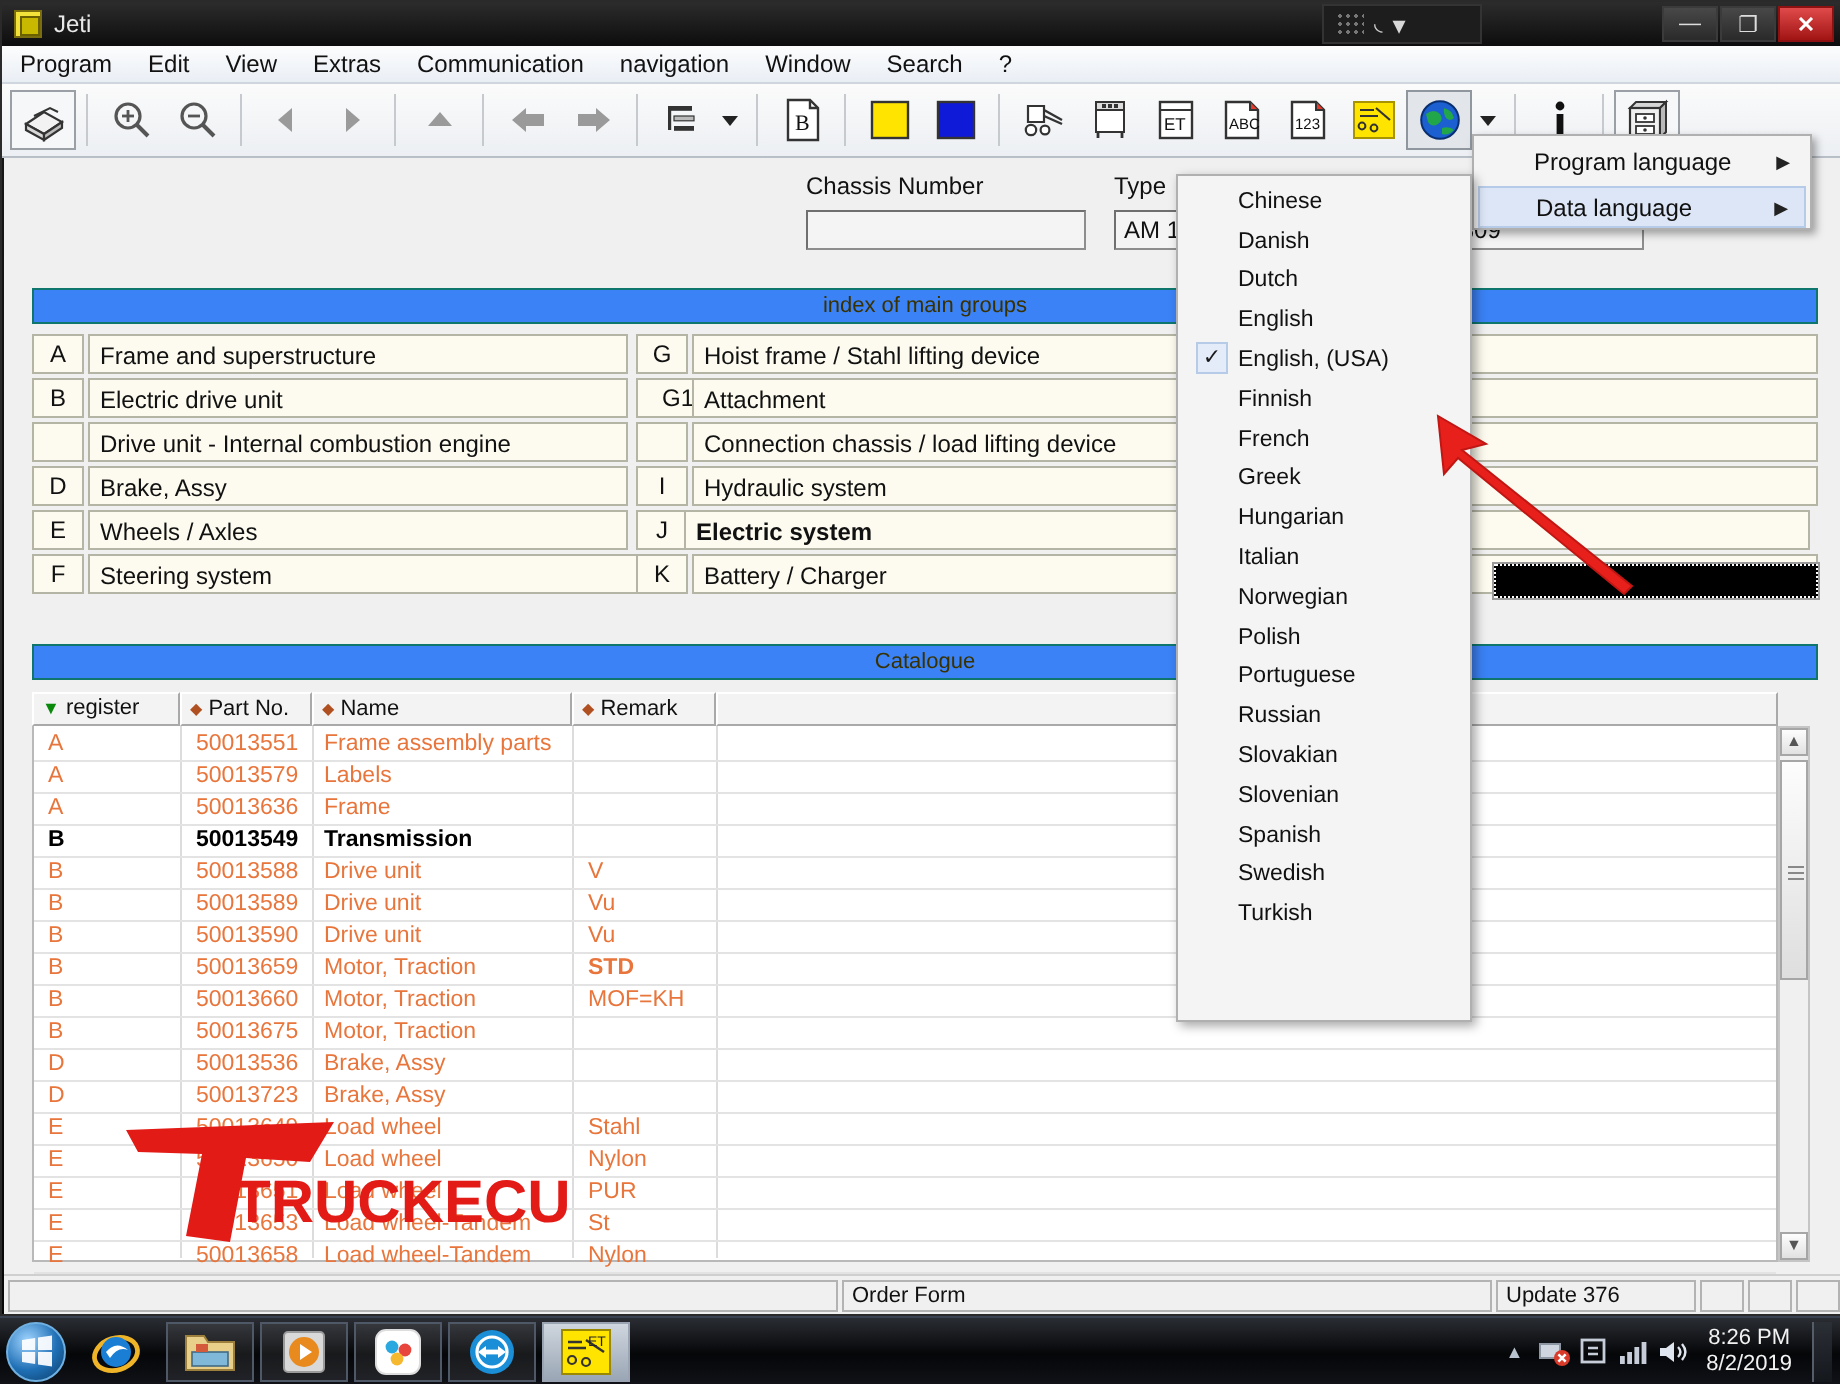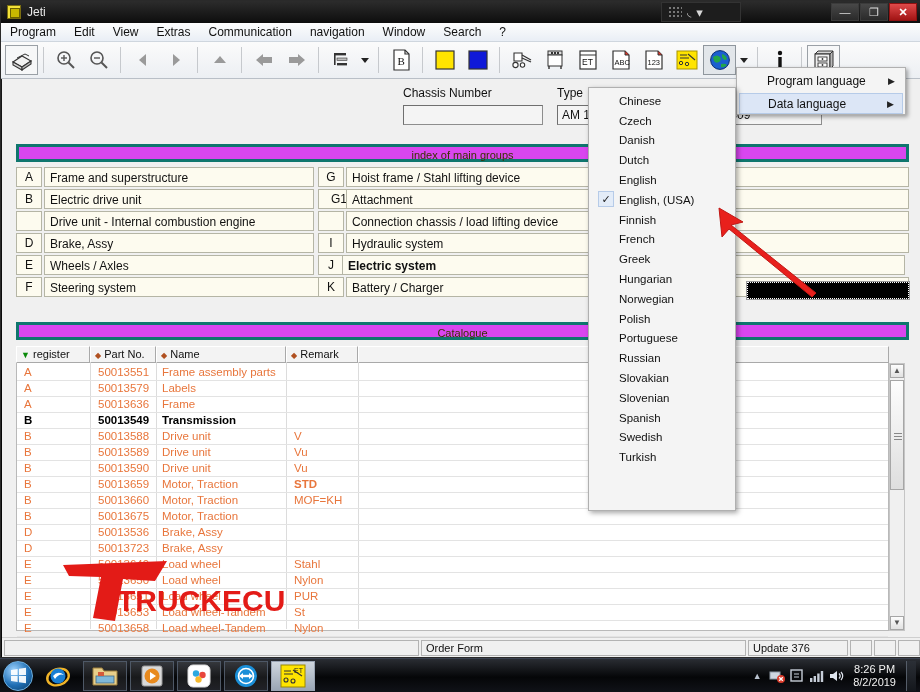--- a/index.html
+++ b/index.html
@@ -78,21 +78,21 @@
   }
   .headerrow{ position:absolute; left:0; top:0; width:918px; height:56px; background:#f0f0f0;}
   .lbl { position:absolute; font-size:12px; color:#111; }
   .tinput {
     position:absolute; height:20px; background:#f4f4f4; border:1px solid #8d8d8d;
     font-size:12px; color:#111; padding:2px 4px; line-height:16px;
     border-top-color:#6f6f6f; border-left-color:#6f6f6f;
   }
 
   
-  .ybar { position:absolute; background:#d946ef; border:3px solid #0f766e;
+  .ybar { position:absolute; background:#3b82f6; border:1px solid #0f766e;
           font-size:11px; color:#3a3100; text-align:center; line-height:16px; }
 
   
   .grpgrid { position:absolute; }
   .gcell { position:absolute; background:#fdfbef; border:1px solid #b5b5a5;
            font-size:12px; color:#111; padding:2px 5px; line-height:16px; }
   .gkey { position:absolute; background:#fdfbef; border:1px solid #b5b5a5;
           font-size:12px; color:#111; text-align:center; line-height:19px; }
   .gkey.blank { color:transparent; }
 
@@ -647,23 +647,20 @@
         <span>Data language</span>
         <span class="arr">▶</span>
       </div>
     </div>
 
     <div id="langmenu">
         <div class="li">
           <span>Chinese</span>
         </div>
         <div class="li">
-          <span>Czech</span>
-        </div>
-        <div class="li">
           <span>Danish</span>
         </div>
         <div class="li">
           <span>Dutch</span>
         </div>
         <div class="li">
           <span>English</span>
         </div>
         <div class="li">
           <span class="tick">✓</span>
@@ -673,20 +670,23 @@
           <span>Finnish</span>
         </div>
         <div class="li">
           <span>French</span>
         </div>
         <div class="li">
           <span>Greek</span>
         </div>
         <div class="li">
           <span>Hungarian</span>
+        </div>
+        <div class="li">
+          <span>Italian</span>
         </div>
         <div class="li">
           <span>Norwegian</span>
         </div>
         <div class="li">
           <span>Polish</span>
         </div>
         <div class="li">
           <span>Portuguese</span>
         </div>

